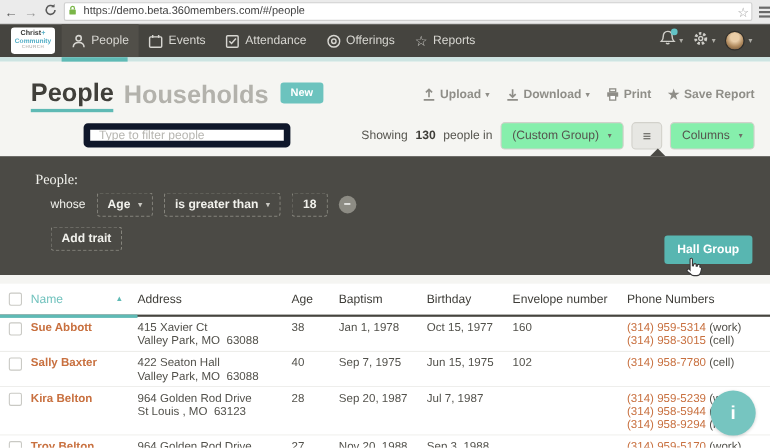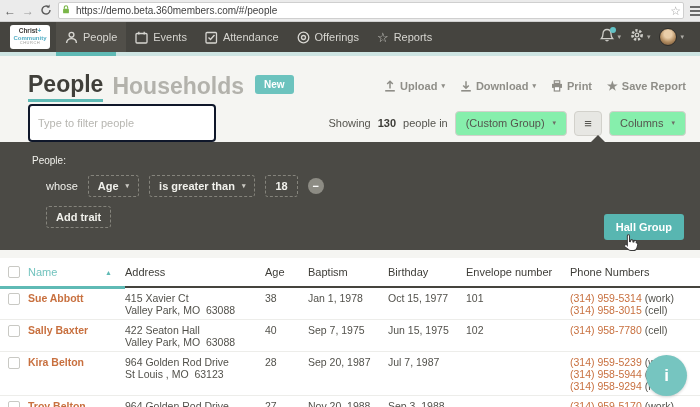--- a/index.html
+++ b/index.html
@@ -43,32 +43,32 @@
   .title-primary { font-size: 23px; font-weight: bold; color: #403f3a; border-bottom: 3px solid #5fbab5; padding-bottom: 1px; }
   .title-secondary { font-size: 23px; font-weight: bold; color: #b3b2ac; margin-left: 9px; }
   .badge-new { background: #6cc3be; color: #fff; font-size: 10px; font-weight: bold; padding: 4px 9px; border-radius: 3px; margin-left: 11px; margin-bottom: 4px; }
   .header-actions { margin-left: auto; display: flex; align-items: center; gap: 15px; }
   .action { display: flex; align-items: center; gap: 4px; font-size: 11px; font-weight: bold; color: #8f8e88; cursor: pointer; }
   .action .caret { font-size: 7px; color: #8f8e88; }
   .action .star-filled { font-size: 12px; line-height: 1; }
 
   
   .filter-row { display: flex; align-items: center; height: 42px; padding: 4px 14px 0 28px; background: #f5f5f2; }
-  .filter-input { width: 188px; height: 38px; border: 2px solid #0f172a; border-radius: 4px; padding: 0 8px; font-size: 11px; color: #444; background: #fff; font-family: "Liberation Sans", sans-serif; }
+  .filter-input { width: 188px; height: 22px; border: 6px solid #0f172a; border-radius: 4px; padding: 0 8px; font-size: 11px; color: #444; background: #fff; font-family: "Liberation Sans", sans-serif; margin-left: 48px; }
   .filter-input::placeholder { color: #b7b6b1; }
   .showing { margin-left: auto; display: flex; align-items: center; gap: 7px; font-size: 11px; color: #55544e; }
   .showing .count { font-weight: bold; color: #3e3d38; }
   .btn { height: 25px; border: 1px solid #d2d1cb; border-radius: 4px; background: #86efac; display: flex; align-items: center; gap: 8px; padding: 0 10px; font-size: 11px; font-weight: normal; color: #55544e; cursor: pointer; }
   .btn .caret { font-size: 7px; color: #6d6c66; }
   .btn.burger { background: #e7e7e3; width: 28px; justify-content: center; padding: 0; font-size: 13px; font-weight: normal; }
 
   
   .panel { height: 108px; background: #4b4a45; position: relative; }
   .panel-notch { position: absolute; top: -7px; left: 591px; width: 0; height: 0; border-left: 7px solid transparent; border-right: 7px solid transparent; border-bottom: 7px solid #4b4a45; }
-  .p-label { position: absolute; left: 32px; top: 13px; color: #f1f1ec; font-size: 10px; }
+  .p-label { position: absolute; left: 32px; top: 13px; color: #f1f1ec; font-size: 13px; font-family: Liberation Serif, serif; }
   .p-row { position: absolute; left: 46px; top: 33px; display: flex; align-items: center; gap: 10px; color: #f1f1ec; font-size: 11px; }
   .dashed { border: 1px dashed #85847c; border-radius: 3px; padding: 4px 9px; color: #f1f1ec; font-weight: bold; font-size: 11px; display: inline-flex; align-items: center; gap: 7px; background: transparent; cursor: pointer; }
   .dashed .caret { font-size: 7px; color: #c9c8c2; }
   .dashed.value { min-width: 32px; justify-content: center; }
   .minus-btn { width: 16px; height: 16px; border-radius: 50%; background: #8d8c84; color: #fff; font-size: 11px; font-weight: bold; display: flex; align-items: center; justify-content: center; line-height: 1; cursor: pointer; }
   .add-trait { position: absolute; left: 46px; top: 64px; }
   .save-group { position: absolute; right: 16px; bottom: 10px; background: #58b6b1; color: #fff; font-size: 11px; font-weight: bold; padding: 7px 12px; border-radius: 3px; cursor: pointer; }
 
   .gap { height: 8px; background: #f5f5f2; }
 
@@ -287,21 +287,21 @@
     <span class="cell">Phone Numbers</span>
   </div>
 
   <div class="grid trow">
     <span class="cb"></span>
     <span class="cell c-name">Sue Abbott</span>
     <span class="cell c-addr"><span>415 Xavier Ct</span><br><span>Valley Park, MO  63088</span></span>
     <span class="cell">38</span>
     <span class="cell">Jan 1, 1978</span>
     <span class="cell">Oct 15, 1977</span>
-    <span class="cell">101</span>
+    <span class="cell">160</span>
     <span class="cell">
       <div class="pline"><span class="pnum">(314) 959-5314</span> <span class="ptype">(work)</span></div>
       <div class="pline"><span class="pnum">(314) 958-3015</span> <span class="ptype">(cell)</span></div>
     </span>
   </div>
 
   <div class="grid trow">
     <span class="cb"></span>
     <span class="cell c-name">Sally Baxter</span>
     <span class="cell c-addr"><span>422 Seaton Hall</span><br><span>Valley Park, MO  63088</span></span>

